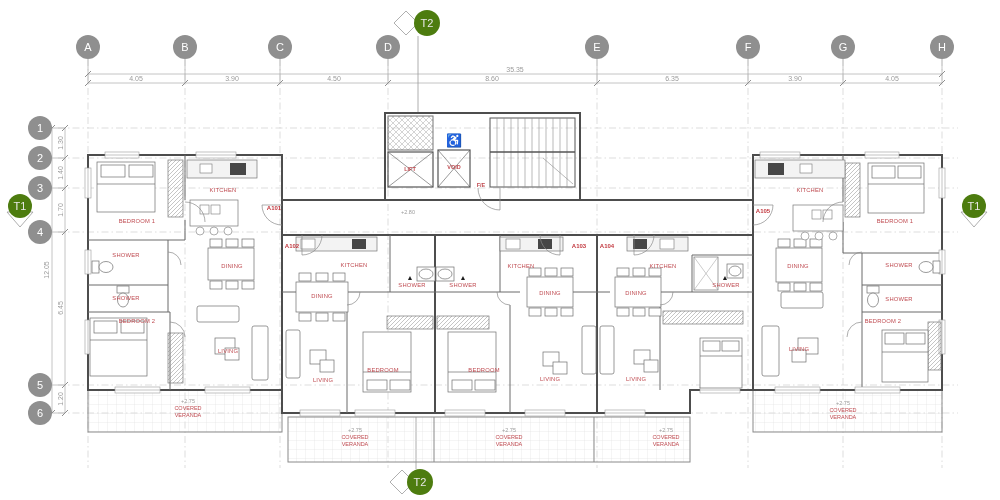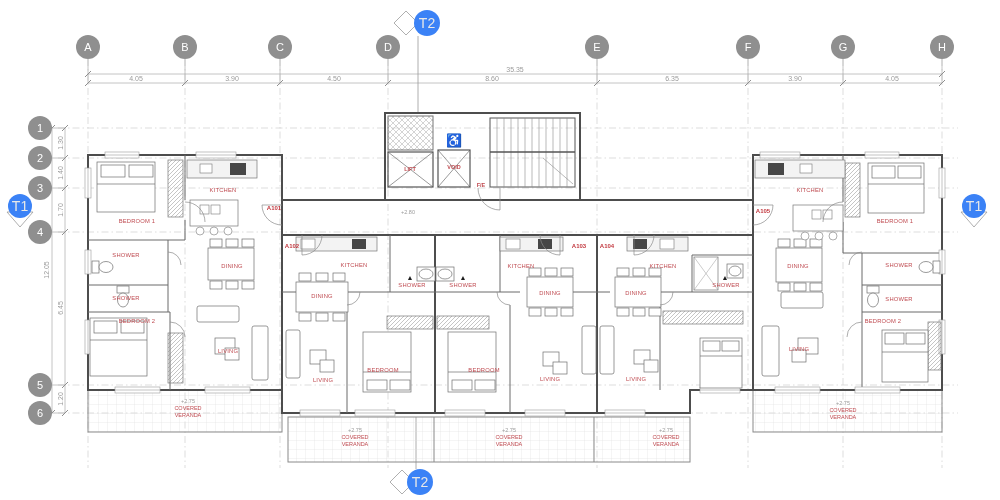--- a/index.html
+++ b/index.html
@@ -2,22 +2,22 @@
 <html><head>
 <meta charset="utf-8">
 <style>
   html,body{margin:0;padding:0;background:#fff;}
   #plan{position:relative;width:1000px;height:500px;background:#fff;overflow:hidden;
         font-family:"Liberation Sans",sans-serif;}
   #plan svg{position:absolute;left:0;top:0;}
   .bubble{position:absolute;width:24px;height:24px;border-radius:50%;background:#8f8f8f;
           color:#fff;display:flex;align-items:center;justify-content:center;
           font-size:11px;line-height:1;}
-  .tmark{position:absolute;border-radius:50%;background:#3b82f6;color:#e8e8e8;
-         display:flex;align-items:center;justify-content:center;font-size:14px;}
+  .tmark{position:absolute;border-radius:50%;background:#4d7c0f;color:#e8e8e8;
+         display:flex;align-items:center;justify-content:center;font-size:11px;}
   .t2{width:26px;height:26px;}
   .t1{width:24px;height:24px;}
   .lbl{position:absolute;transform:translate(-50%,-50%);white-space:nowrap;line-height:1;}
   .dim{font-size:7px;color:#9b9b9b;}
   .vdim{transform:translate(-50%,-50%) rotate(-90deg);}
   .r{font-size:5.8px;color:#bf4a50;letter-spacing:.2px;}
   .apt{font-size:6px;font-weight:bold;color:#c2383f;}
   .lvl{font-size:5.5px;color:#9b9b9b;white-space:nowrap;}
   .ver{position:absolute;transform:translate(-50%,-50%);display:flex;flex-direction:column;
        align-items:center;gap:1px;text-align:center;}

